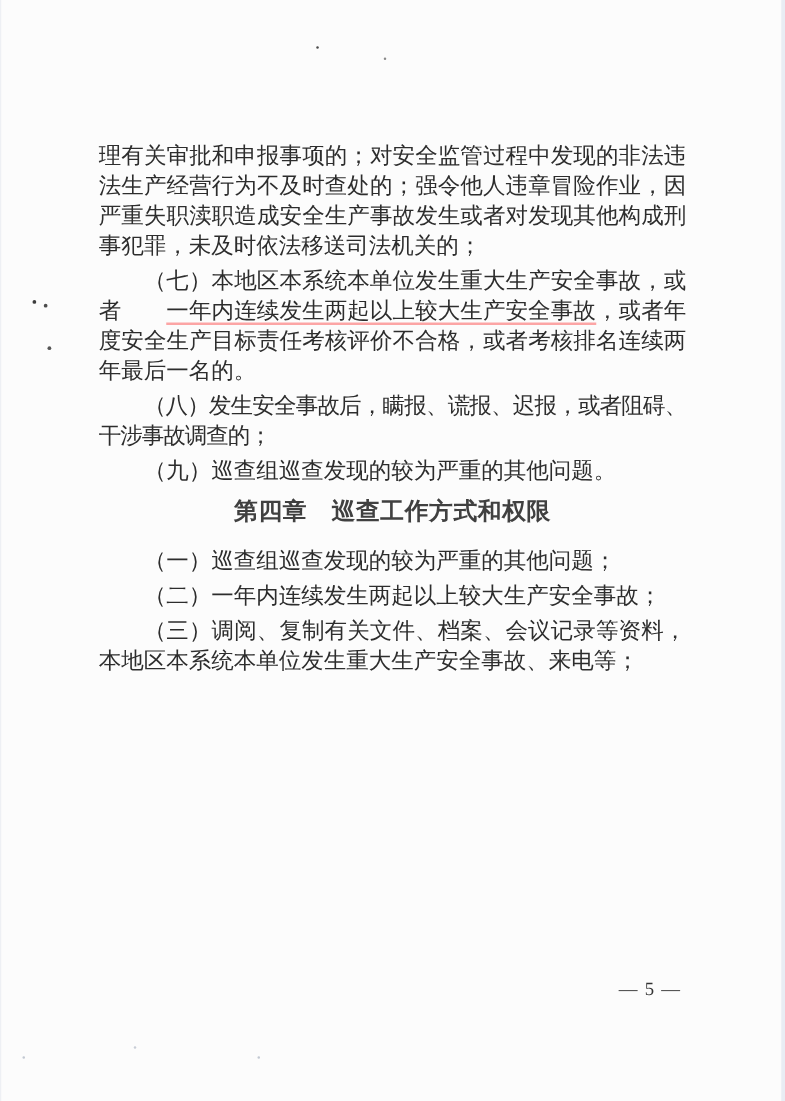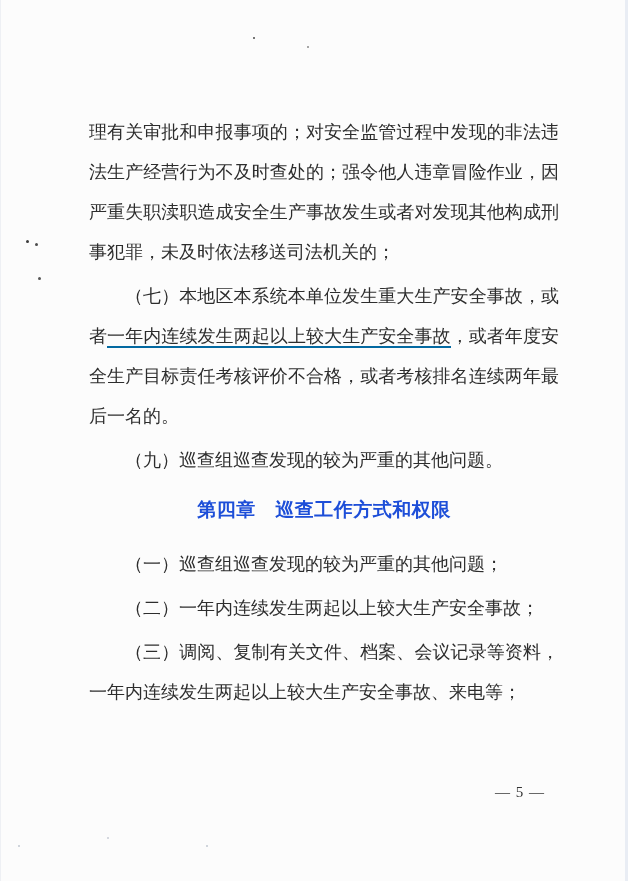--- a/index.html
+++ b/index.html
@@ -6,44 +6,45 @@
   body {
     width: 628px; height: 881px;
     background: #fcfcfc;
     position: relative;
     overflow: hidden;
     font-family: "Liberation Serif", "DejaVu Serif", serif;
     color: #2d2d2d;
   }
   .doc-body {
     position: absolute;
-    left: 89px; top: 112px; width: 470px;
+    left: 79px; top: 112px; width: 470px;
     font-size: 18px;
-    line-height: 40px;
+    line-height: 24px;
     text-align: justify;
   }
   .para { margin: 0 0 4px 0; }
   .para.indent { text-indent: 2em; }
   .para.tight { letter-spacing: -0.8px; }
   .heading {
     font-family: "Liberation Sans", "DejaVu Sans", sans-serif;
     font-weight: 700;
     font-size: 19px;
     color: #222222;
     text-align: center;
     letter-spacing: 0.5px;
     margin: 10px 0 14px 0;
   }
   .seg-bold {
     font-family: Liberation Sans, sans-serif;
     font-weight: 700;
-    color: #1d4ed8;
+    color: #404040;
   }
   .seg-underline {
-    border-bottom: 2px solid #0369a1;
+    border-bottom: 2px solid #fca5a5;
+    margin-left: 36px;
   }
   .page-number {
     position: absolute;
     top: 784px; right: 83px;
     font-size: 15px;
     letter-spacing: 1px;
     color: #333333;
   }
   .edge-right {
     position: absolute; top: 0; right: 0;
@@ -59,25 +60,26 @@
 </style>
 </head>
 <body>
 
 <div class="edge-left"></div>
 <div class="edge-right"></div>
 
 <div class="doc-body">
     <p class="para"><span class="">理有关审批和申报事项的；对安全监管过程中发现的非法违法生产经营行为不及时查处的；强令他人违章冒险作业，因严重失职渎职造成安全生产事故发生或者对发现其他构成刑事犯罪，未及时依法移送司法机关的；</span></p>
     <p class="para indent"><span class="">（七）本地区本系统本单位发生重大生产安全事故，或者</span><span class="seg-underline">一年内连续发生两起以上较大生产安全事故</span><span class="">，或者年度安全生产目标责任考核评价不合格，或者考核排名连续两年最后一名的。</span></p>
+    <p class="para indent tight"><span class="">（八）发生安全事故后，瞒报、谎报、迟报，或者阻碍、干涉事故调查的；</span></p>
     <p class="para indent"><span class="">（九）巡查组巡查发现的较为严重的其他问题。</span></p>
     <h2 class="heading"><span class="seg-bold ">第四章　巡查工作方式和权限</span></h2>
     <p class="para indent"><span class="">（一）巡查组巡查发现的较为严重的其他问题；</span></p>
     <p class="para indent"><span class="">（二）一年内连续发生两起以上较大生产安全事故；</span></p>
-    <p class="para indent"><span class="">（三）调阅、复制有关文件、档案、会议记录等资料，一年内连续发生两起以上较大生产安全事故、来电等；</span></p>
+    <p class="para indent"><span class="">（三）调阅、复制有关文件、档案、会议记录等资料，本地区本系统本单位发生重大生产安全事故、来电等；</span></p>
   </div>
 
 <div class="page-number">— 5 —</div>
 
 <div class="speck" style="left:253px;top:37px;width:2px;height:2px;background:#4a4a4a;"></div>
 <div class="speck" style="left:307px;top:46px;width:2px;height:2px;background:#8a8a8a;"></div>
 <div class="speck" style="left:26px;top:240px;width:3px;height:3px;background:#3c3c3c;"></div>
 <div class="speck" style="left:35px;top:243px;width:3px;height:3px;background:#4d4d4d;"></div>
 <div class="speck" style="left:38px;top:277px;width:3px;height:3px;background:#555555;"></div>
 <div class="speck" style="left:18px;top:845px;width:2px;height:2px;background:#c2c8d2;"></div>

